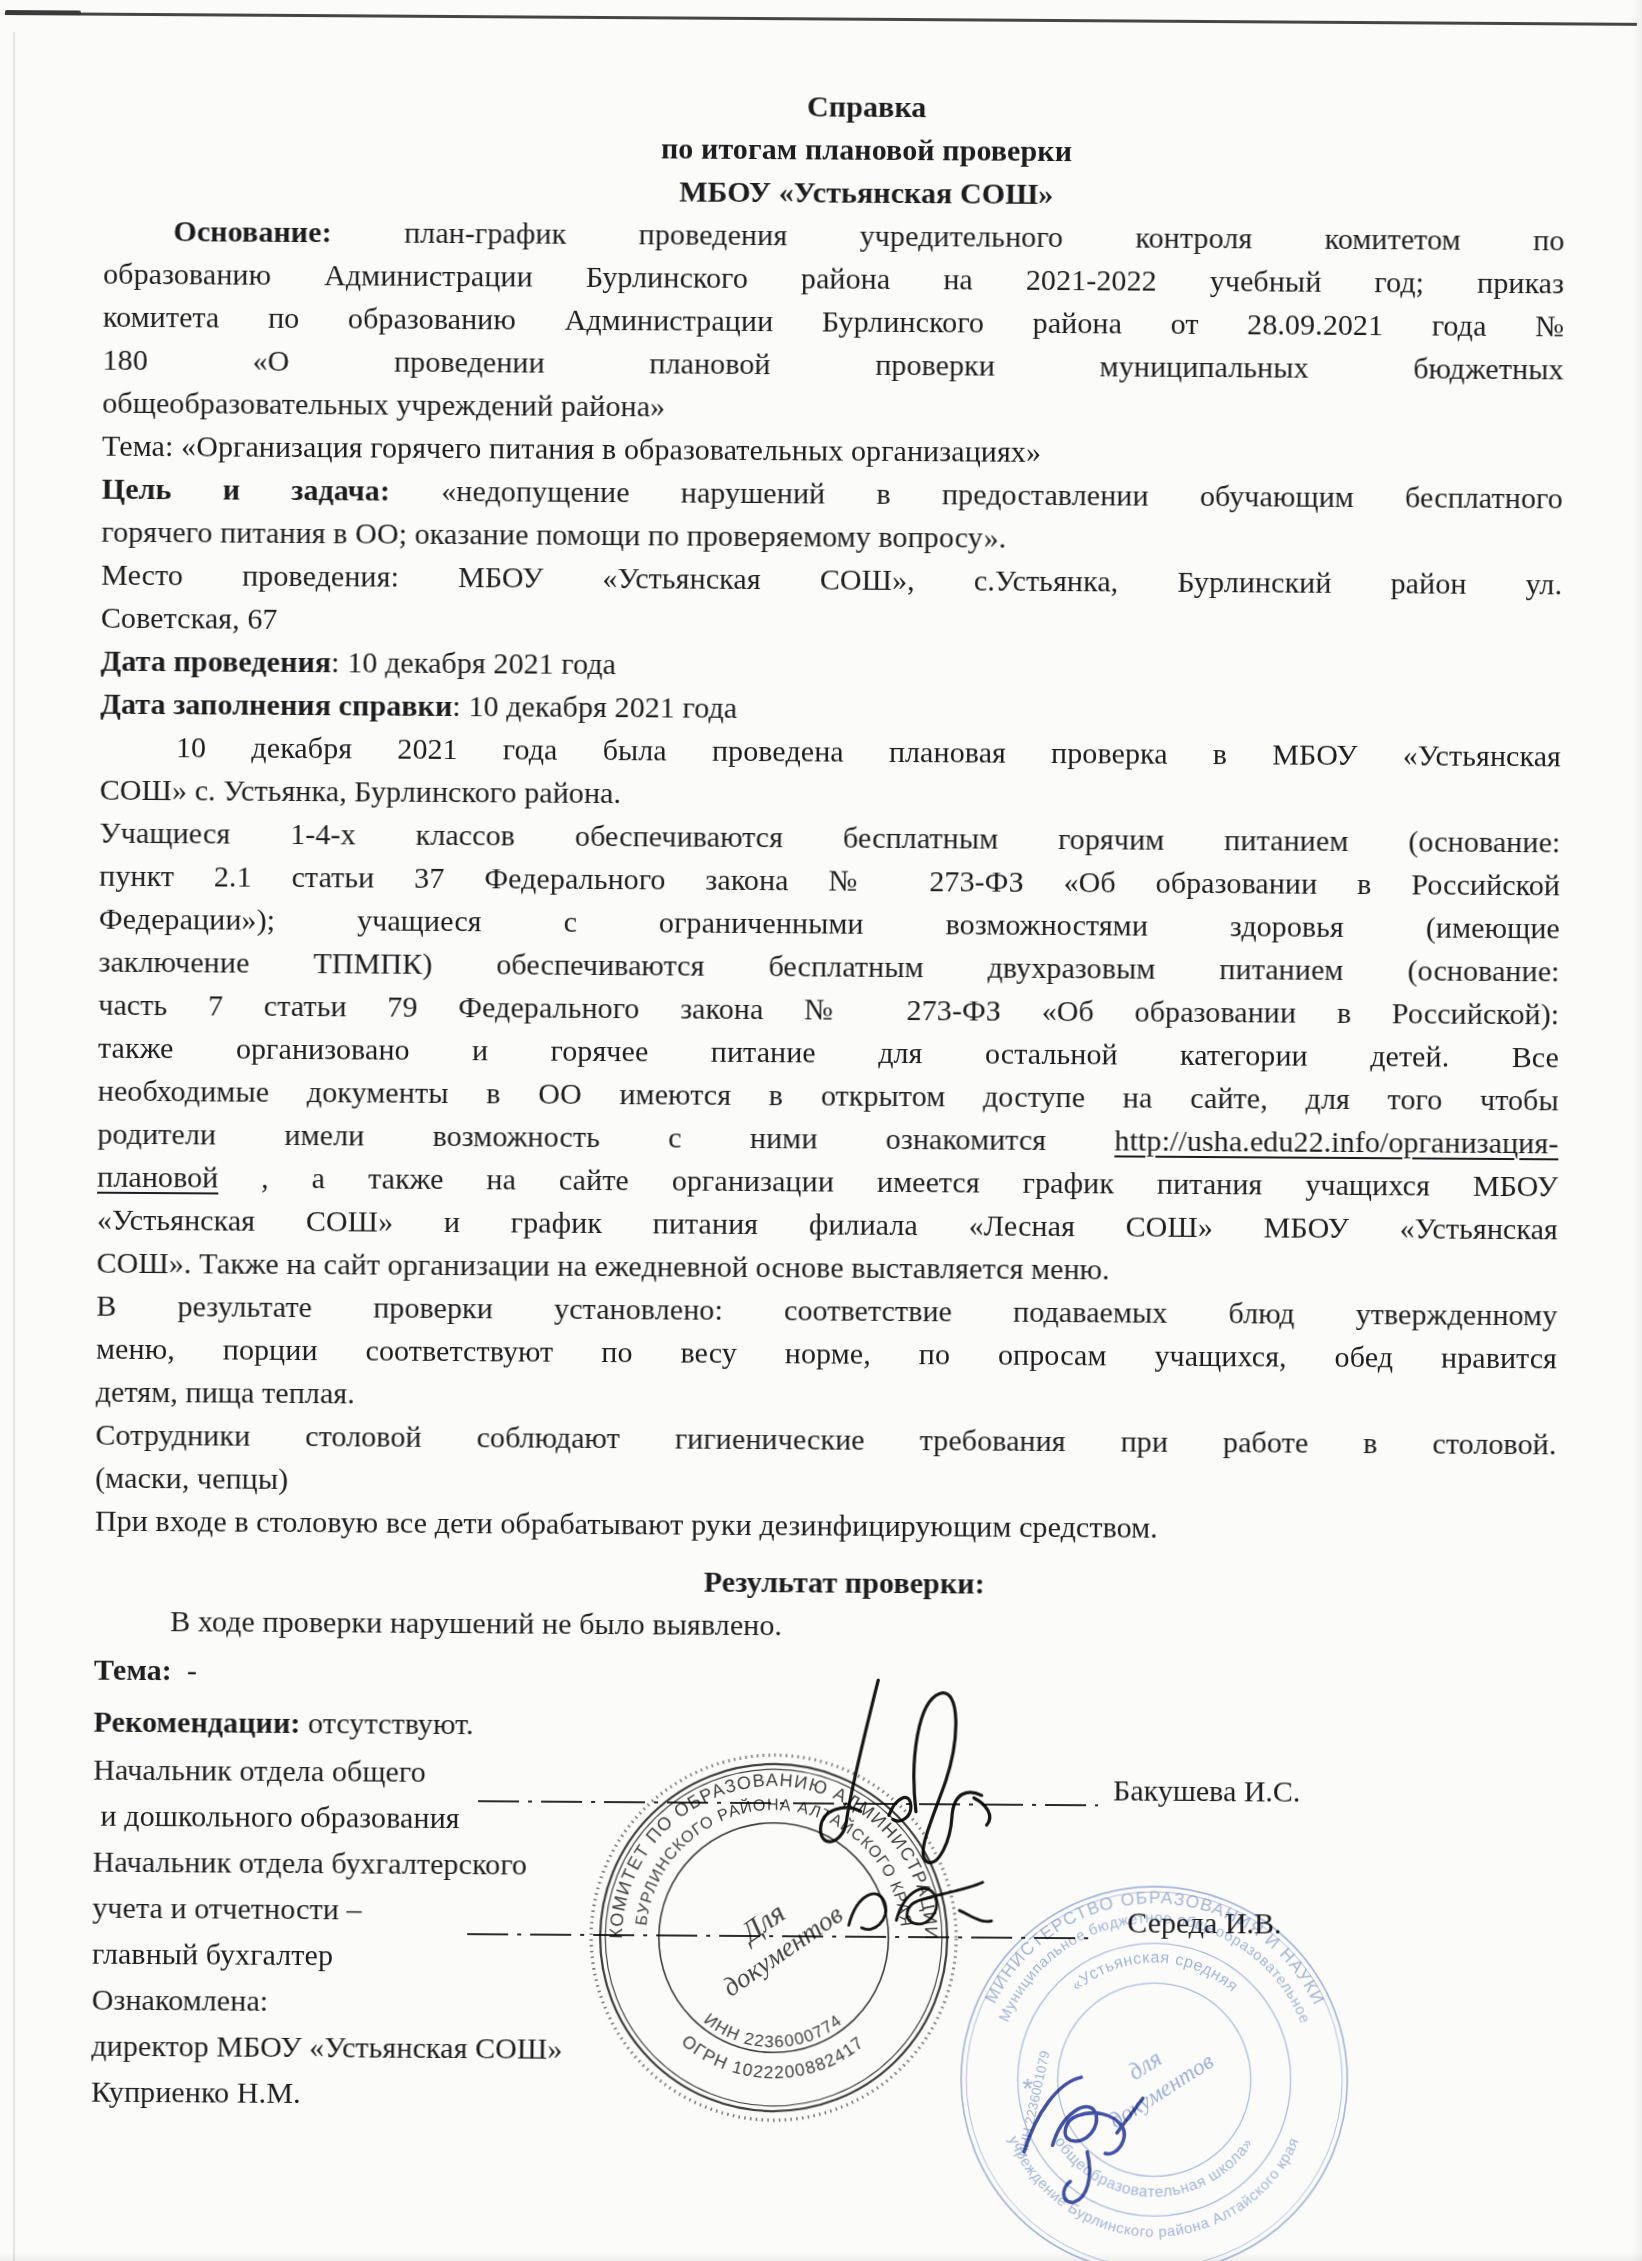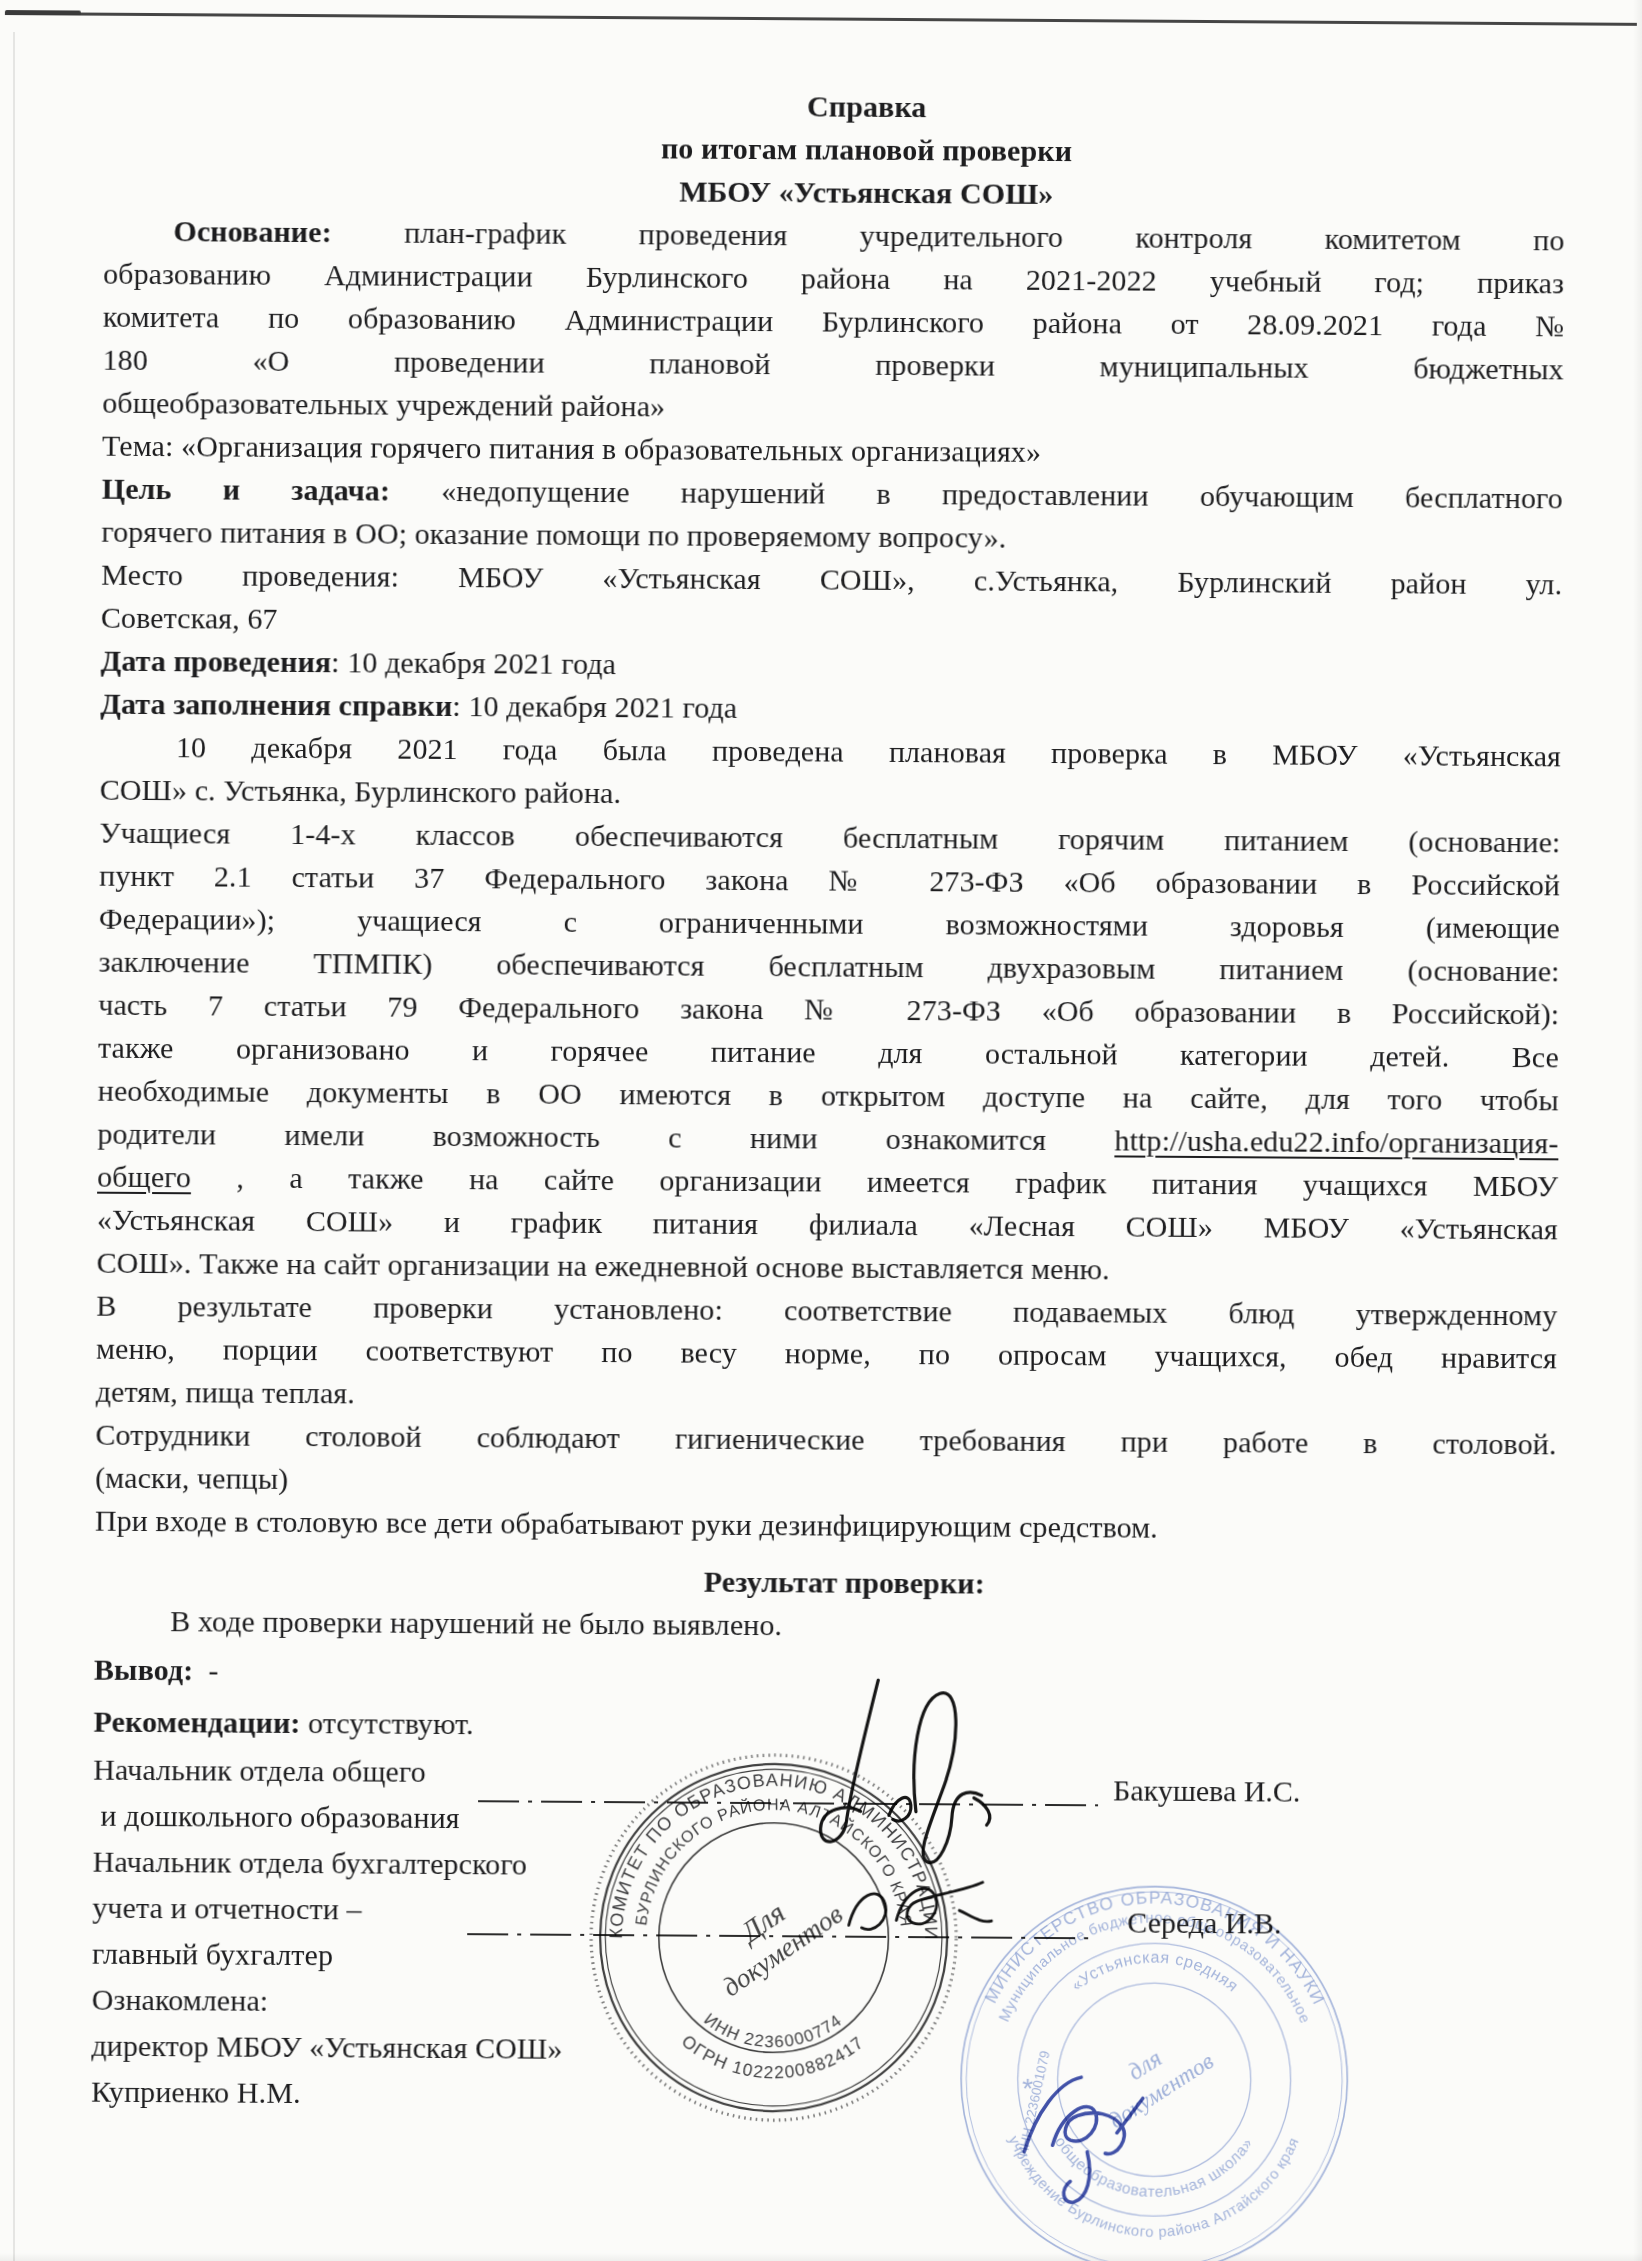--- a/index.html
+++ b/index.html
@@ -80,33 +80,33 @@
       <div class="line j ind2">10 декабря 2021 года  была проведена плановая проверка в МБОУ «Устьянская</div>
       <div class="line">СОШ» с. Устьянка,  Бурлинского района.</div>
       <div class="line j">Учащиеся 1-4-х классов обеспечиваются бесплатным горячим питанием  (основание:</div>
       <div class="line j">пункт 2.1  статьи  37  Федерального закона №  273-ФЗ «Об образовании в Российской</div>
       <div class="line j">Федерации»);  учащиеся с ограниченными возможностями здоровья  (имеющие</div>
       <div class="line j">заключение ТПМПК) обеспечиваются бесплатным двухразовым питанием (основание:</div>
       <div class="line j">часть 7 статьи 79 Федерального закона №  273-ФЗ «Об образовании в Российской):</div>
       <div class="line j">также организовано и горячее питание для остальной категории детей. Все</div>
       <div class="line j">необходимые документы в ОО имеются в открытом доступе на сайте, для того чтобы</div>
       <div class="line j"><span>родители имели возможность с ними ознакомится </span><span class="url">http://usha.edu22.info/организация-</span></div>
-      <div class="line j"><span class="url">общего</span><span> , а также на сайте организации имеется график питания учащихся МБОУ</span></div>
+      <div class="line j"><span class="url">плановой</span><span> , а также на сайте организации имеется график питания учащихся МБОУ</span></div>
       <div class="line j">«Устьянская СОШ» и график питания филиала «Лесная СОШ» МБОУ «Устьянская</div>
       <div class="line">СОШ». Также на сайт организации на ежедневной основе выставляется меню.</div>
       <div class="line j">В результате проверки установлено: соответствие подаваемых блюд  утвержденному</div>
       <div class="line j">меню, порции соответствуют  по весу норме, по опросам учащихся, обед нравится</div>
       <div class="line">детям, пища теплая.</div>
       <div class="line j">Сотрудники столовой соблюдают гигиенические требования при работе в столовой.</div>
       <div class="line">(маски, чепцы)</div>
       <div class="line">При входе в столовую все дети обрабатывают руки дезинфицирующим средством.</div>
 
       <div class="line result-heading">Результат проверки:</div>
       <div class="line ind2">В ходе проверки нарушений не было выявлено.</div>
-      <div class="line gap-a"><b class="lbl">Вывод:</b><span>&nbsp; -</span></div>
+      <div class="line gap-a"><b class="lbl">Тема:</b><span>&nbsp; -</span></div>
       <div class="line gap-b"><b class="lbl">Рекомендации:</b><span> отсутствуют.</span></div>
 
       <div class="sigblock">
         <div class="line">Начальник отдела общего</div>
         <div class="line">&nbsp;и дошкольного образования</div>
         <div class="line">Начальник отдела бухгалтерского</div>
         <div class="line">учета и отчетности –</div>
         <div class="line">главный бухгалтер</div>
         <div class="line">Ознакомлена:</div>
         <div class="line">директор МБОУ «Устьянская  СОШ»</div>

